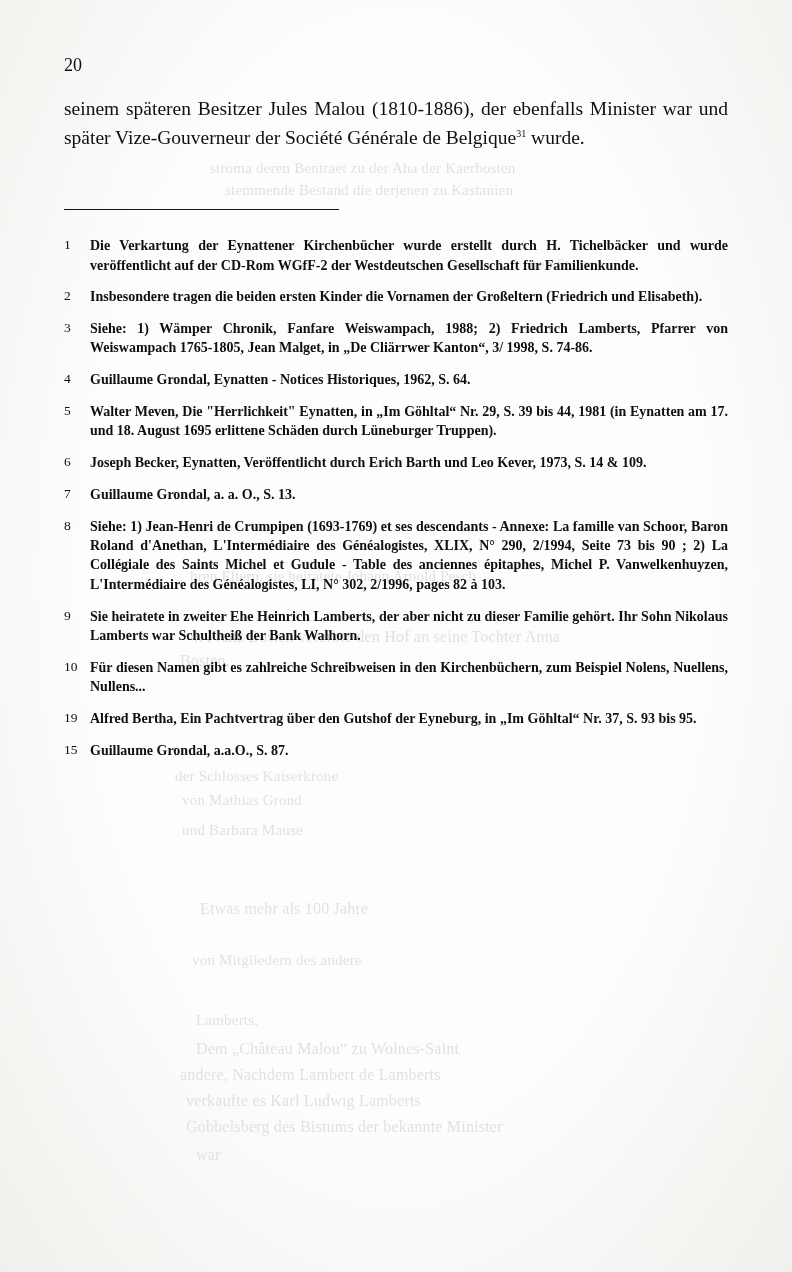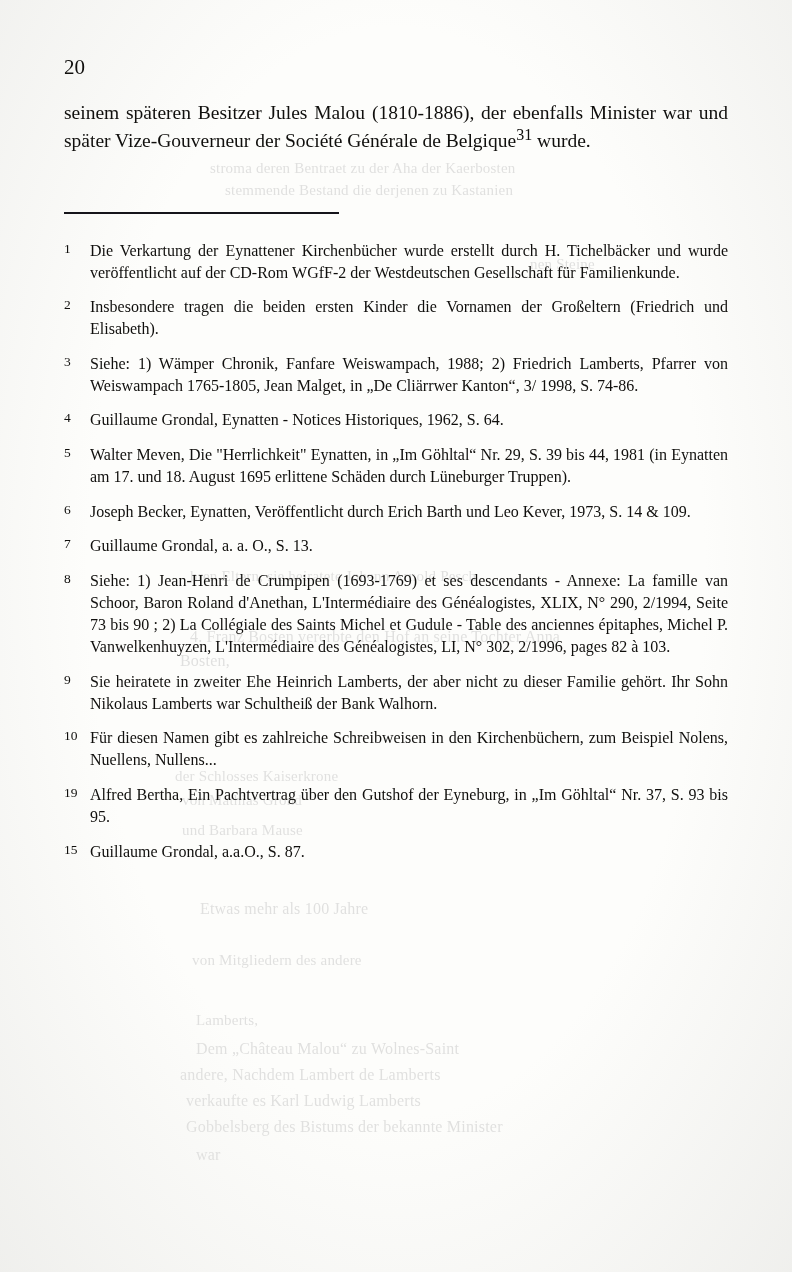--- a/index.html
+++ b/index.html
@@ -41,32 +41,32 @@
     pointer-events: none;
     user-select: none;
   }
   .content {
     position: absolute;
     left: 64px;
     top: 56px;
     width: 664px;
   }
   .page-number {
-    font-size: 21px;
+    font-size: 18px;
     line-height: 1.1;
   }
   .body-text {
     font-size: 19.5px;
     line-height: 1.47;
     text-align: justify;
     text-justify: inter-word;
     margin-bottom: 6px;
   }
   .body-text sup {
-    font-size: 16px;
+    font-size: 10px;
     vertical-align: super;
     line-height: 0;
   }
   .rule {
     width: 275px;
     height: 1.6px;
     background: #15141a;
     margin: 56px 0 26px 0;
   }
   .notes {
@@ -80,24 +80,25 @@
   .note-num {
     flex: 0 0 auto;
     width: 26px;
     font-size: 13.5px;
     line-height: 1.1;
     padding-top: 2px;
     text-align: left;
   }
   .note-body {
     flex: 1 1 auto;
-    font-size: 16px;
+    font-size: 14px;
     line-height: 1.38;
     text-align: justify;
     text-justify: inter-word;
+    font-weight: bold;
   }
 </style>
 </head>
 <body>
 
 <div class="page">
 
   <div id="ghost-layer">
       <div class="ghost" style="left: 210px; top: 160px; font-size: 15px;">stroma deren Bentraet zu der Aha der Kaerbosten</div>
       <div class="ghost" style="left: 225px; top: 182px; font-size: 15px;">stemmende Bestand die derjenen zu Kastanien</div>

